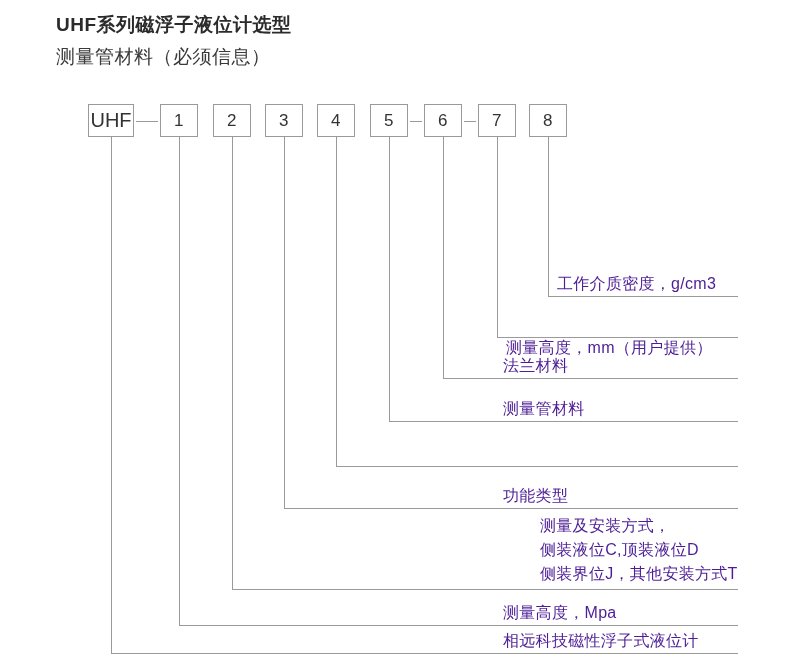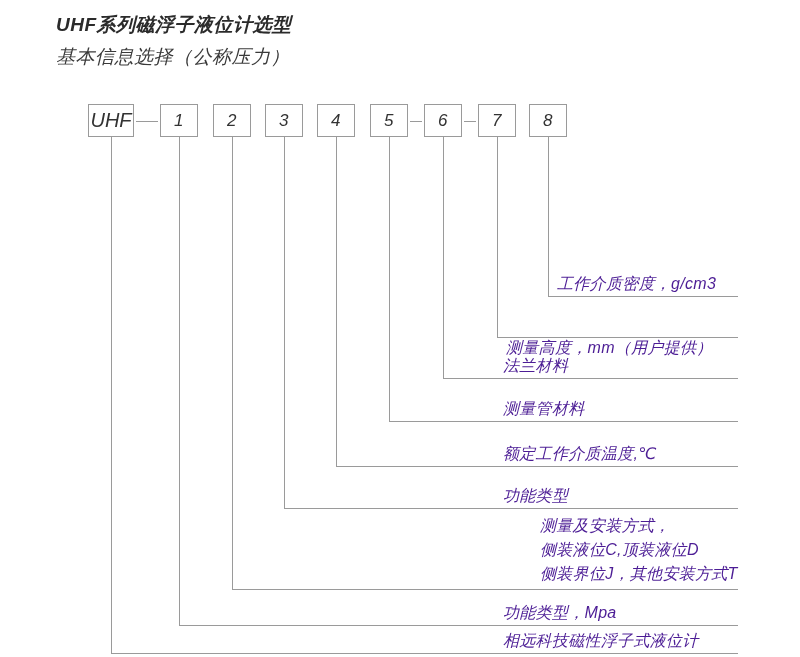--- a/index.html
+++ b/index.html
@@ -15,21 +15,20 @@
     font-family: "Liberation Sans", "DejaVu Sans", sans-serif;
     color: #333333;
     -webkit-font-smoothing: antialiased;
   }
 
   .stage {
     position: absolute;
     inset: 0;
     width: 800px;
     height: 657px;
-    font-style: italic;
   }
 
   
   .title {
     position: absolute;
     left: 56px;
     top: 12px;
     font-size: 19px;
     font-weight: bold;
     letter-spacing: 0.5px;
@@ -101,21 +100,21 @@
     line-height: 24px;
   }
   .label .ln { display: block; }
 </style>
 </head>
 <body>
 
 <div class="stage">
 
   <div class="title">UHF系列磁浮子液位计选型</div>
-  <div class="subtitle">基本信息选择（公称压力）</div>
+  <div class="subtitle">测量管材料（必须信息）</div>
 
   <div class="code-box prefix" style="left:88px; width:46px;">UHF</div>
   <div class="dash" style="left:136px; width:22px;"></div>
 
   <div class="code-box" style="left:160px; width:38px;">1</div>
 
   <div class="code-box" style="left:213px; width:38px;">2</div>
 
   <div class="code-box" style="left:265px; width:38px;">3</div>
 
@@ -159,27 +158,26 @@
   <div class="hline" style="left:111px; top:653px; width:627px;"></div>
 
   <div class="label" style="left:557px; top:272px;">工作介质密度，g/cm3</div>
 
   <div class="label" style="left:506px; top:330px;margin-top:6px;">测量高度，mm（用户提供）</div>
 
   <div class="label" style="left:503px; top:354px;">法兰材料</div>
 
   <div class="label" style="left:503px; top:397px;">测量管材料</div>
 
-  <div class="label" style="left:503px; top:442px;">额定工作介质温度,℃</div>
 
   <div class="label" style="left:503px; top:484px;text-align:right;">功能类型</div>
 
   <div class="label multi" style="left:503px; top:514px;margin-left:37px;">
     <span class="ln">测量及安装方式，</span>
     <span class="ln">侧装液位C,顶装液位D</span>
     <span class="ln">侧装界位J，其他安装方式T</span>
   </div>
 
-  <div class="label" style="left:503px; top:601px;">功能类型，Mpa</div>
+  <div class="label" style="left:503px; top:601px;">测量高度，Mpa</div>
 
   <div class="label" style="left:503px; top:629px;">相远科技磁性浮子式液位计</div>
 
 </div>
 
 </body></html>

